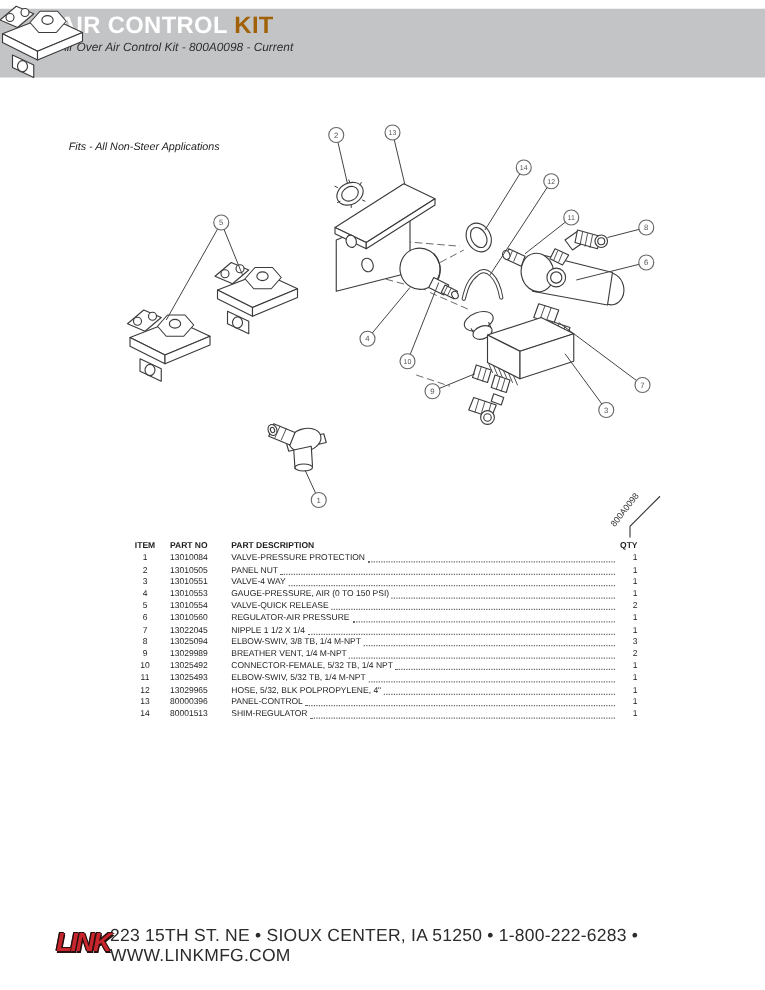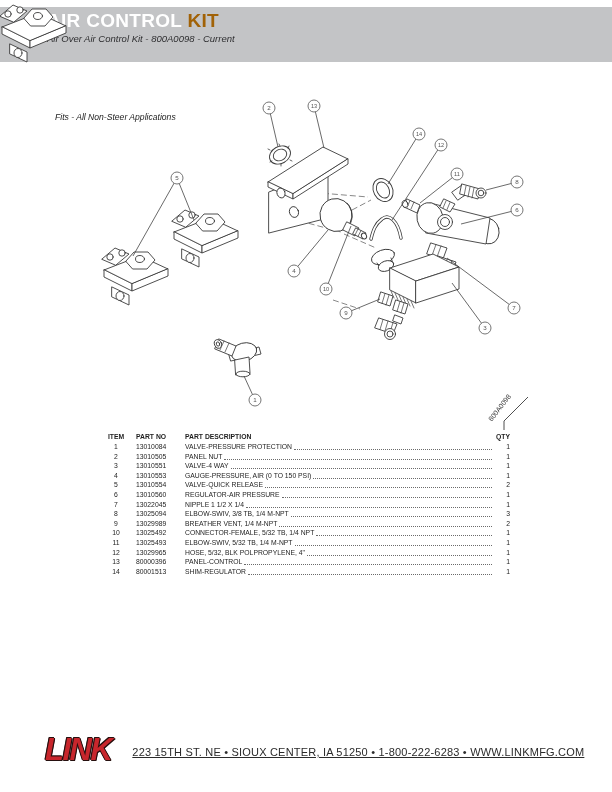--- a/index.html
+++ b/index.html
@@ -20,24 +20,24 @@
   .trow{display:flex;align-items:flex-end;height:9.6px;line-height:9.6px;white-space:nowrap;}
   .thead{font-weight:bold;height:11px;line-height:11px;}
   .c-item{width:20px;text-align:center;flex:none;}
   .c-part{width:48px;margin-left:10px;flex:none;}
   .c-desc{margin-left:1px;flex:none;}
   .c-lead{flex:1;border-bottom:1px dotted #6a6a6a;margin:0 2px 1.5px 2px;height:1px;}
   .c-qty{width:16px;text-align:right;flex:none;}
   .thead .c-desc{flex:1;}
   
   .footer{position:absolute;left:45px;top:737px;display:flex;align-items:center;}
-  .logo{font-size:31px;font-weight:bold;font-style:italic;letter-spacing:-1.5px;color:#c8262c;
+  .logo{font-size:21px;font-weight:bold;font-style:italic;letter-spacing:-1.5px;color:#c8262c;
         text-shadow:-1px 0 #27100f,1px 0 #27100f,0 -1px #27100f,0 1px #27100f,1px 1px #27100f,-1px -1px #27100f;
         line-height:26px;}
-  .addr{margin-left:21px;font-size:11px;color:#2b2b2b;letter-spacing:.2px;padding-top:3px;text-decoration:underline;}
+  .addr{margin-left:0;font-size:14px;color:#2b2b2b;letter-spacing:.2px;padding-top:3px;}
 </style>
 </head>
 <body>
 
 <div class="page">
 
   <div class="band"></div>
   <div class="title">
     <span class="t1">AIR CONTROL</span>
     <span class="t2">KIT</span>

